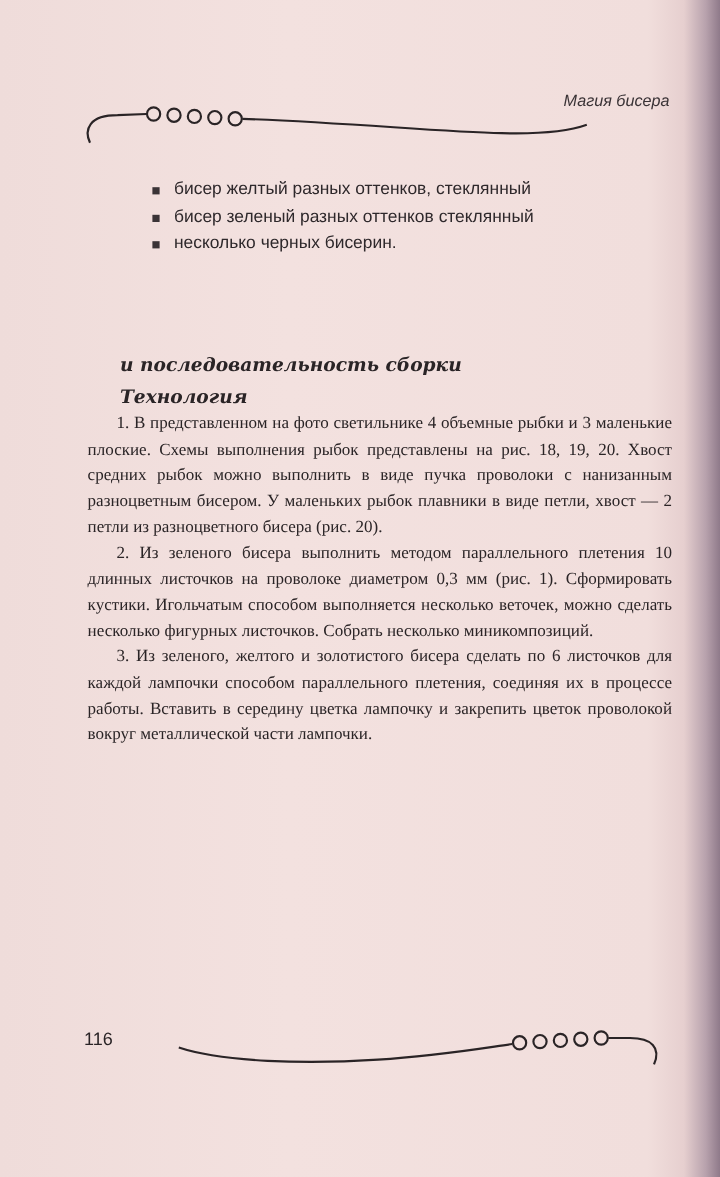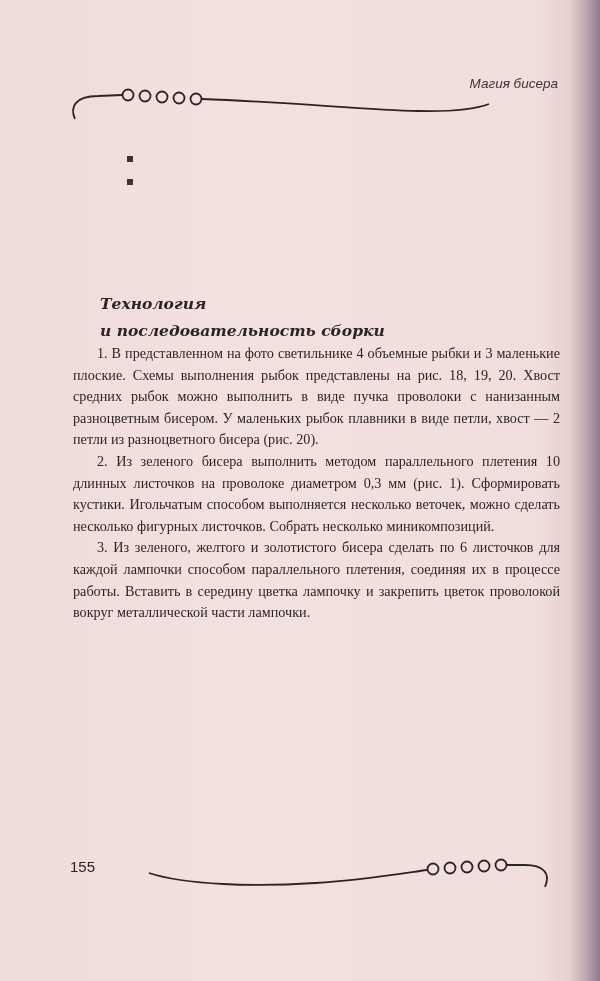--- a/index.html
+++ b/index.html
@@ -63,39 +63,42 @@
       <circle cx="77" cy="26" r="5.5"></circle>
       <circle cx="94" cy="27" r="5.5"></circle>
       <circle cx="111" cy="28" r="5.5"></circle>
       <circle cx="128" cy="29" r="5.5"></circle>
     </g>
     <path d="M134 29 C220 32, 300 40, 350 41 C390 42, 410 38, 421 34" fill="none" stroke="#2a2426" stroke-width="1.8"></path>
   </svg>
 
   <ul class="bullets">
     <li>
-      <br>
+      <span>бисер желтый разных оттенков, стеклянный</span><br>
     </li>
     <li>
-      <br>
+      <span>бисер зеленый разных оттенков стеклянный</span><br>
+    </li>
+    <li>
+      <span>несколько черных бисерин.</span>
     </li>
   </ul>
 
   <div class="section-title">
+    <div>и последовательность сборки</div>
     <div>Технология</div>
-    <div>и последовательность сборки</div>
   </div>
 
   <div class="body-text">
     <p>1. В представленном на фото светильнике 4 объемные рыбки и 3 маленькие плоские. Схемы выполнения рыбок представлены на рис. 18, 19, 20. Хвост средних рыбок можно выполнить в виде пучка проволоки с нанизанным разноцветным бисером. У маленьких рыбок плавники в виде петли, хвост — 2 петли из разноцветного бисера (рис. 20).</p>
     <p>2. Из зеленого бисера выполнить методом параллельного плетения 10 длинных листочков на проволоке диаметром 0,3 мм (рис. 1). Сформировать кустики. Игольчатым способом выполняется несколько веточек, можно сделать несколько фигурных листочков. Собрать несколько миникомпозиций.</p>
     <p>3. Из зеленого, желтого и золотистого бисера сделать по 6 листочков для каждой лампочки способом параллельного плетения, соединяя их в процессе работы. Вставить в середину цветка лампочку и закрепить цветок проволокой вокруг металлической части лампочки.</p>
   </div>
 
-  <div class="page-number">155</div>
+  <div class="page-number">116</div>
 
   <svg class="ornament ornament-bottom" viewBox="0 0 415 50">
     <path d="M4 28 C40 40, 110 42, 170 38 C220 35, 260 28, 282 25" fill="none" stroke="#2a2426" stroke-width="1.8"></path>
     <g fill="none" stroke="#2a2426" stroke-width="1.8">
       <circle cx="288" cy="24" r="5.5"></circle>
       <circle cx="305" cy="23" r="5.5"></circle>
       <circle cx="322" cy="22" r="5.5"></circle>
       <circle cx="339" cy="21" r="5.5"></circle>
       <circle cx="356" cy="20" r="5.5"></circle>
     </g>

